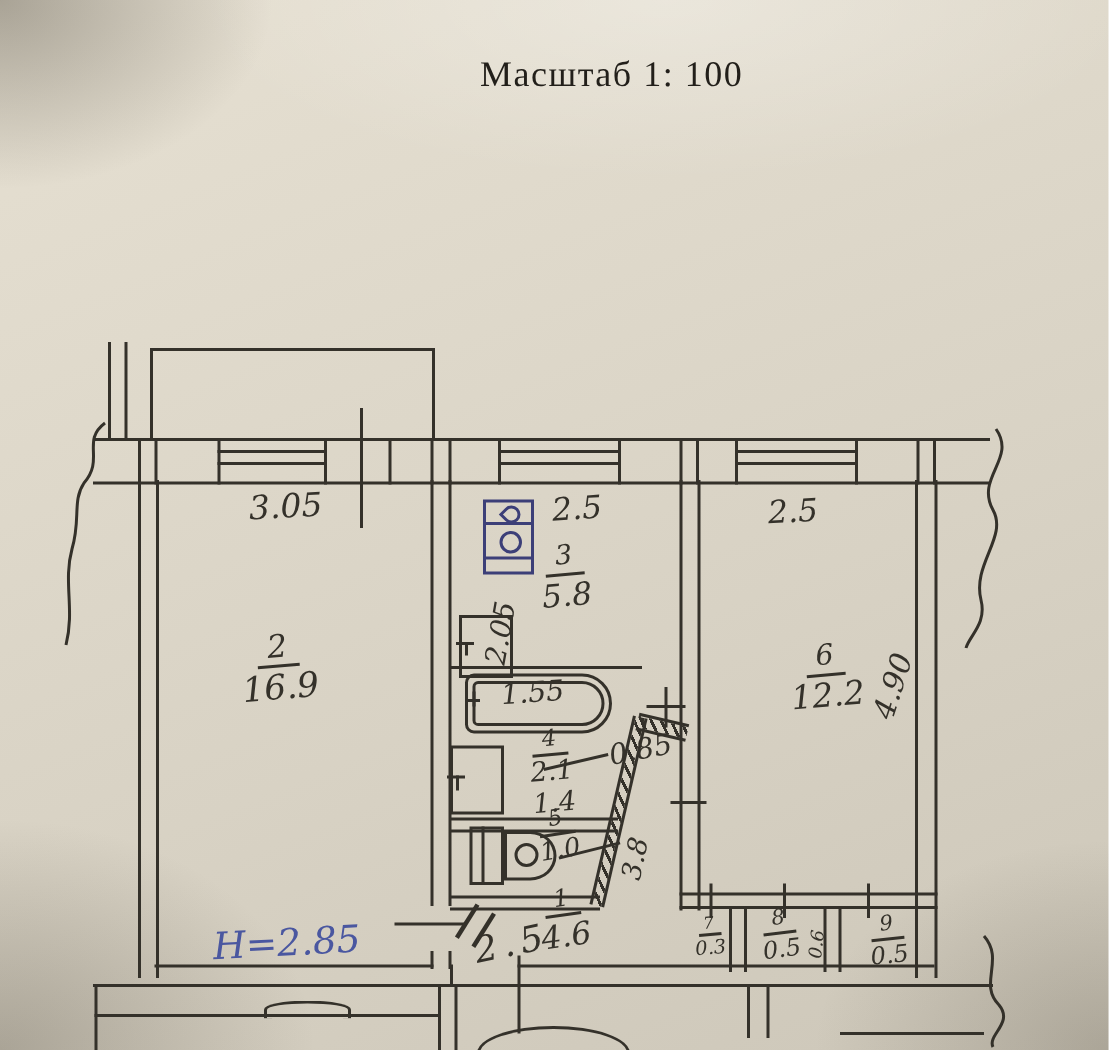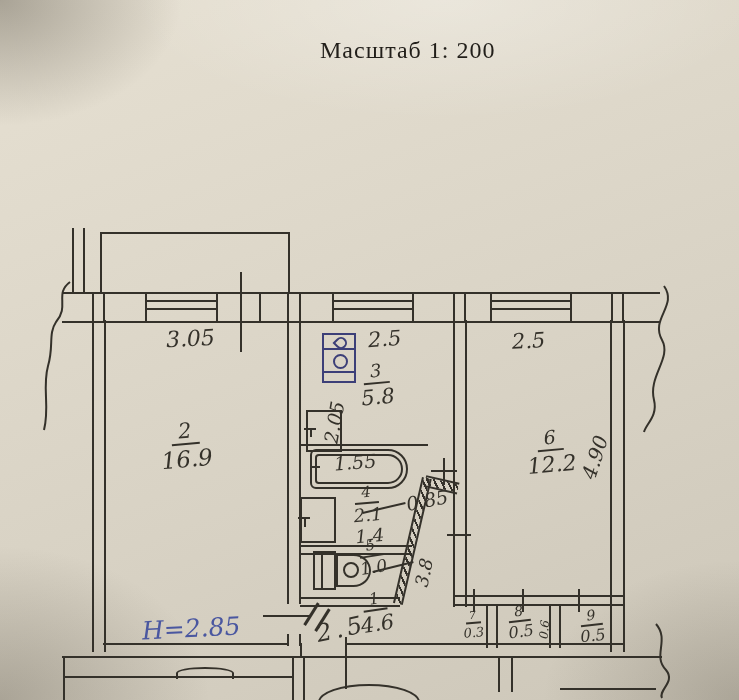--- a/index.html
+++ b/index.html
@@ -34,21 +34,21 @@
     background:repeating-linear-gradient(52deg,transparent 0 4px,#34312a 4px 6px);
     transform-origin:left center;transform:rotate(13deg);}
   .dg{position:absolute;width:2.5px;height:26px;background:#34312a;transform:rotate(32deg);}
   svg{position:absolute;overflow:visible;}
 </style>
 </head>
 <body>
 
 <div class="scan">
 
-  <div class="t typed" style="left:320px;top:38px;font-size:24px;letter-spacing:1px;color:#221f1a;">Масштаб 1: 200</div>
+  <div class="t typed" style="left:320px;top:38px;font-size:24px;letter-spacing:1px;color:#221f1a;">Масштаб 1: 100</div>
 
   <div>
 
     <div class="ln box" style="left:100px;top:232px;width:190px;height:62px;border-bottom:none;"></div>
 
     <div class="ln dv" style="left:72px;top:228px;width:13px;height:66px;"></div>
 
     <div class="ln dh" style="left:62px;top:292px;width:598px;height:31px;"></div>
 
     <div class="ln v" style="left:92px;top:292px;height:31px;"></div>

